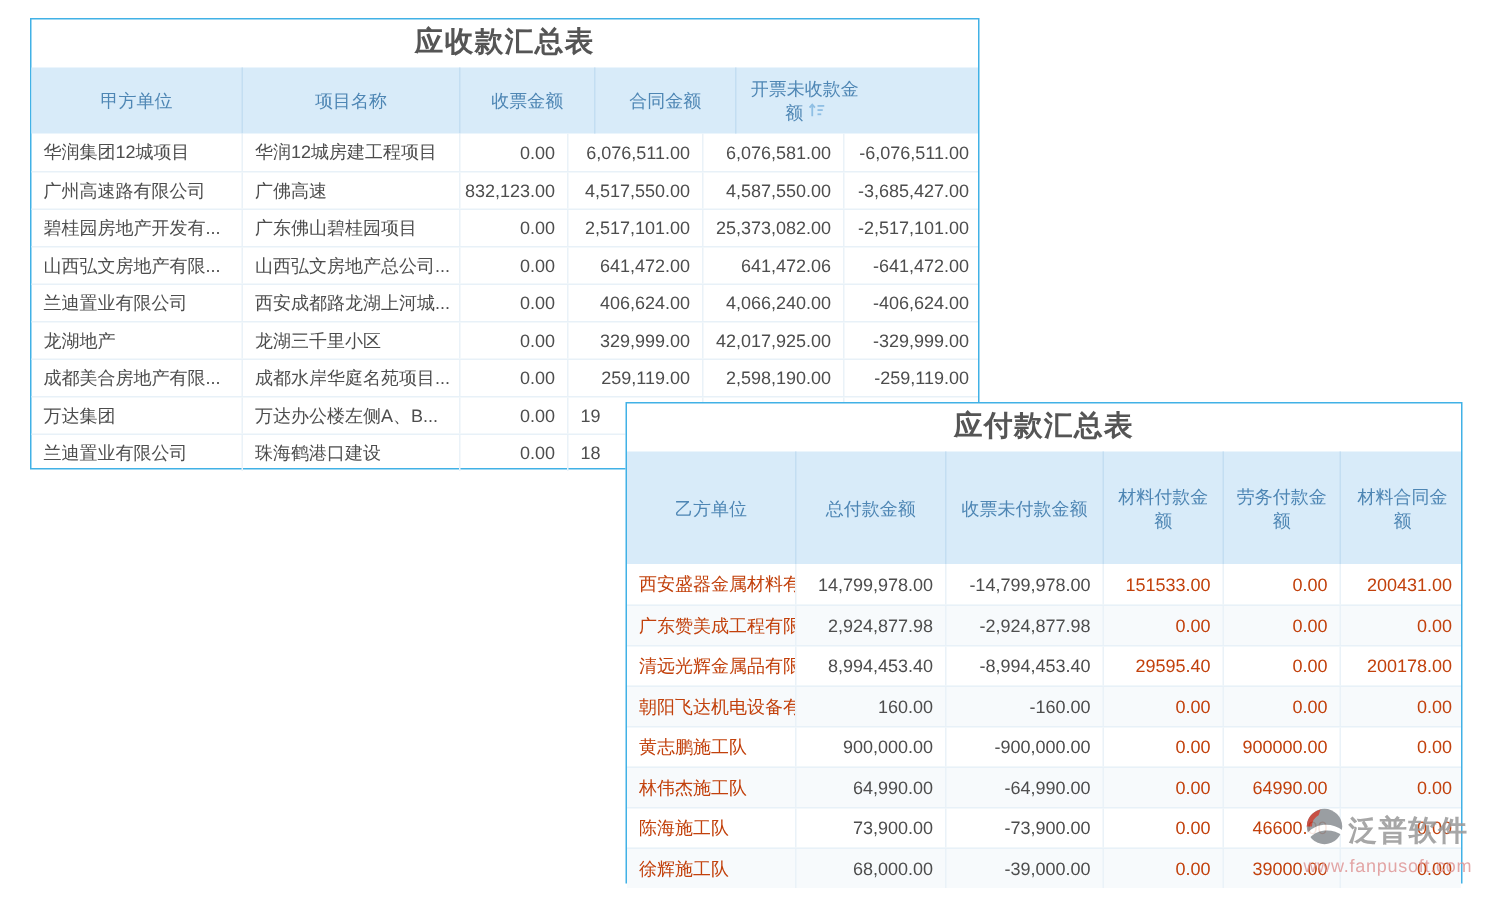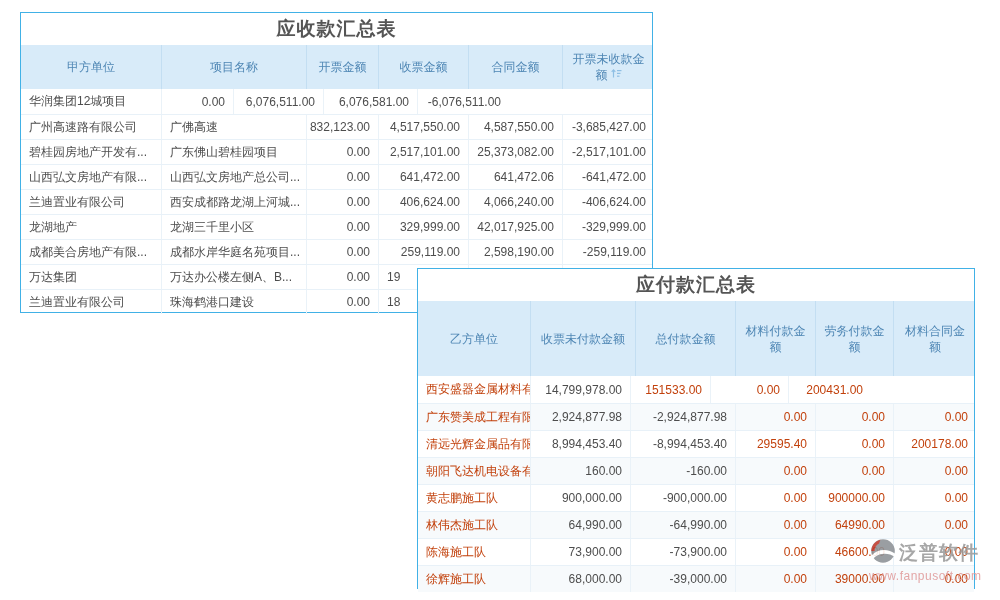--- a/index.html
+++ b/index.html
@@ -77,42 +77,40 @@
 
 <div class="table-card" id="receivables">
   <div class="table-title">应收款汇总表</div>
   <div class="thead" id="recv-head" style="height: 44px;">
       <div class="th" style="width: 141px; height: 44px;">
         <span class="lbl">甲方单位</span>
       </div>
       <div class="th" style="width: 145px; height: 44px;">
         <span class="lbl">项目名称</span>
       </div>
-      <div class="th" style="width: 72px; height: 44px;">
-        <span class="lbl">开票金额</span>
-      </div>
       <div class="th" style="width: 90px; height: 44px;">
         <span class="lbl">收票金额</span>
       </div>
       <div class="th" style="width: 94px; height: 44px;">
         <span class="lbl">合同金额</span>
       </div>
       <div class="th" style="width: 91px; height: 44px;">
         <span class="lbl">开票未收款金额<svg class="sort-icon" width="11" height="11" viewBox="0 0 11 11">
             <path d="M2.5 9.5 L2.5 2" stroke="#8fbfe4" stroke-width="1.2" fill="none"></path>
             <path d="M0.7 3.8 L2.5 1.8 L4.3 3.8" stroke="#8fbfe4" stroke-width="1.2" fill="none"></path>
             <rect x="6" y="2" width="4.5" height="1.2" fill="#8fbfe4"></rect>
             <rect x="6" y="4.8" width="3.5" height="1.2" fill="#8fbfe4"></rect>
             <rect x="6" y="7.6" width="2.5" height="1.2" fill="#8fbfe4"></rect>
           </svg></span>
       </div>
     </div>
   <div class="tbody" id="recv-body">
       <div class="tr">
         <div class="td left" style="width: 141px;">华润集团12城项目</div>
+        <div class="td left" style="width: 145px;">华润12城房建工程项目</div>
         <div class="td right" style="width: 72px;">0.00</div>
         <div class="td right" style="width: 90px;">6,076,511.00</div>
         <div class="td right" style="width: 94px;">6,076,581.00</div>
         <div class="td right" style="width: 91px;">-6,076,511.00</div>
       </div>
       <div class="tr">
         <div class="td left" style="width: 141px;">广州高速路有限公司</div>
         <div class="td left" style="width: 145px;">广佛高速</div>
         <div class="td right" style="width: 72px;">832,123.00</div>
         <div class="td right" style="width: 90px;">4,517,550.00</div>
@@ -177,44 +175,45 @@
       </div>
     </div>
 </div>
 
 <div class="table-card" id="payables">
   <div class="table-title">应付款汇总表</div>
   <div class="thead" id="pay-head" style="height: 75px;">
       <div class="th" style="width: 113px; height: 75px;">
         <span class="lbl">乙方单位</span>
       </div>
+      <div class="th" style="width: 100px; height: 75px;">
+        <span class="lbl">总付款金额</span>
+      </div>
       <div class="th" style="width: 105px; height: 75px;">
         <span class="lbl">收票未付款金额</span>
-      </div>
-      <div class="th" style="width: 100px; height: 75px;">
-        <span class="lbl">总付款金额</span>
       </div>
       <div class="group-wrap" style="width: 240px;">
         <div class="group-sub">
           <div class="th" style="width: 80px;">
             <span class="lbl">材料付款金额</span>
           </div>
           <div class="th" style="width: 78px;">
             <span class="lbl">劳务付款金额</span>
           </div>
           <div class="th" style="width: 82px;">
             <span class="lbl">材料合同金额</span>
           </div>
         </div>
       </div>
     </div>
   <div class="tbody" id="pay-body">
       <div class="tr">
         <div class="td left blue" style="width: 113px;">西安盛器金属材料有</div>
         <div class="td right" style="width: 100px;">14,799,978.00</div>
+        <div class="td right" style="width: 105px;">-14,799,978.00</div>
         <div class="td right blue" style="width: 80px;">151533.00</div>
         <div class="td right blue" style="width: 78px;">0.00</div>
         <div class="td right blue" style="width: 82px;">200431.00</div>
       </div>
       <div class="tr">
         <div class="td left blue" style="width: 113px;">广东赞美成工程有限</div>
         <div class="td right" style="width: 100px;">2,924,877.98</div>
         <div class="td right" style="width: 105px;">-2,924,877.98</div>
         <div class="td right blue" style="width: 80px;">0.00</div>
         <div class="td right blue" style="width: 78px;">0.00</div>

